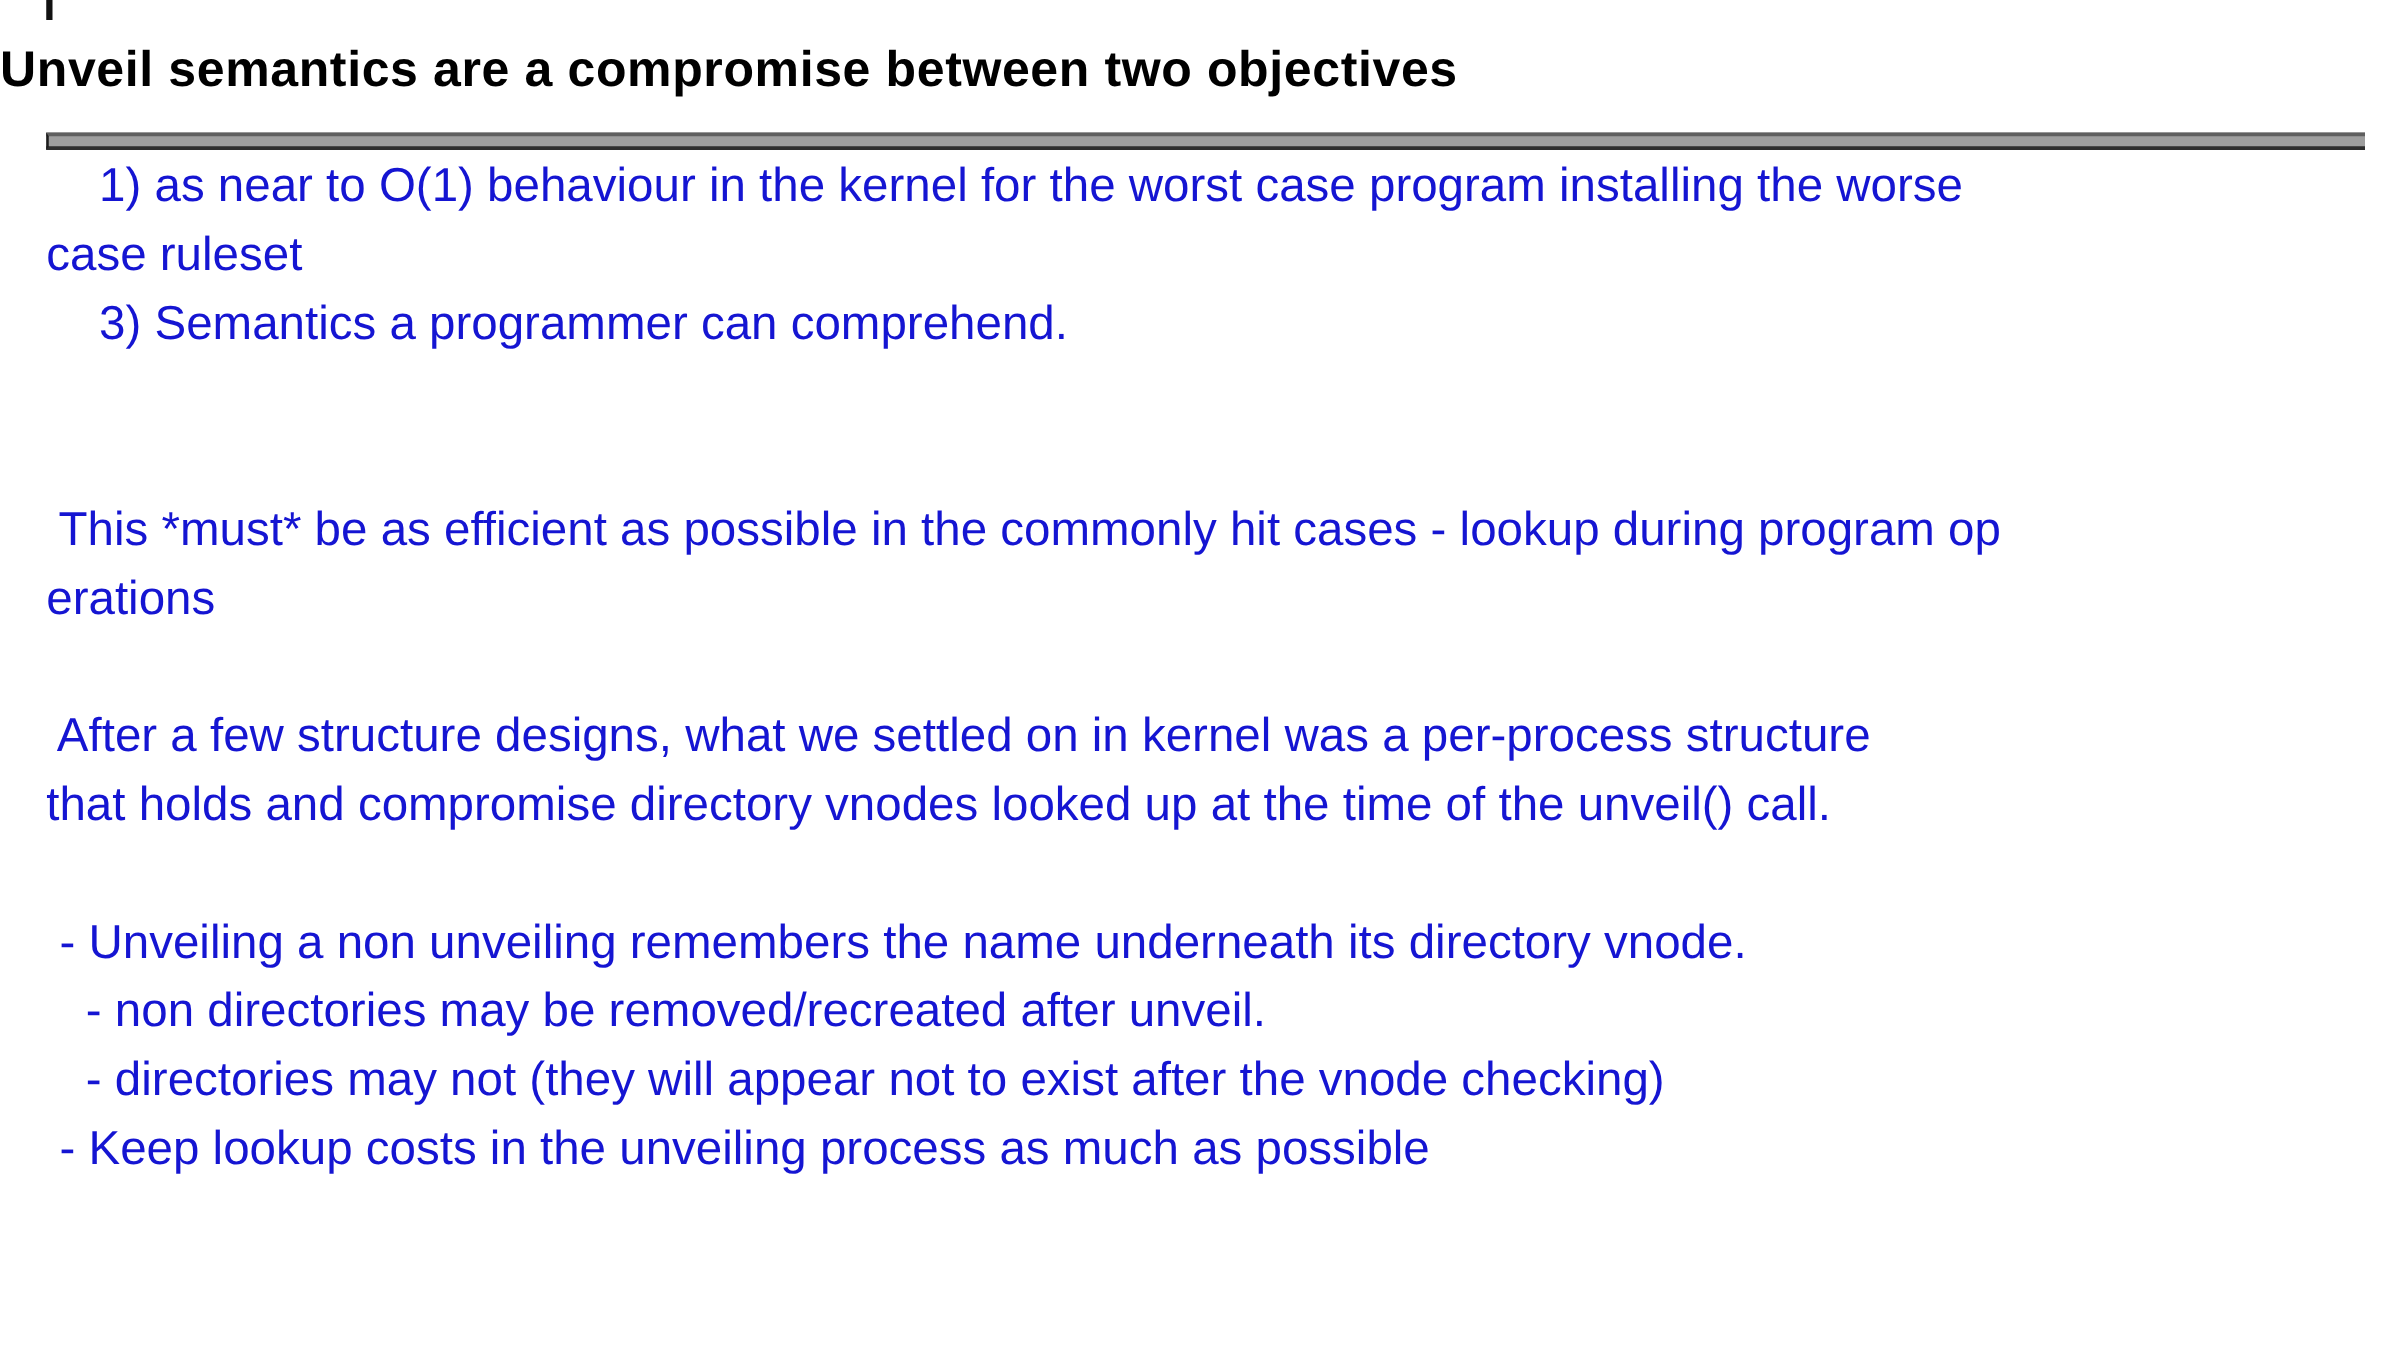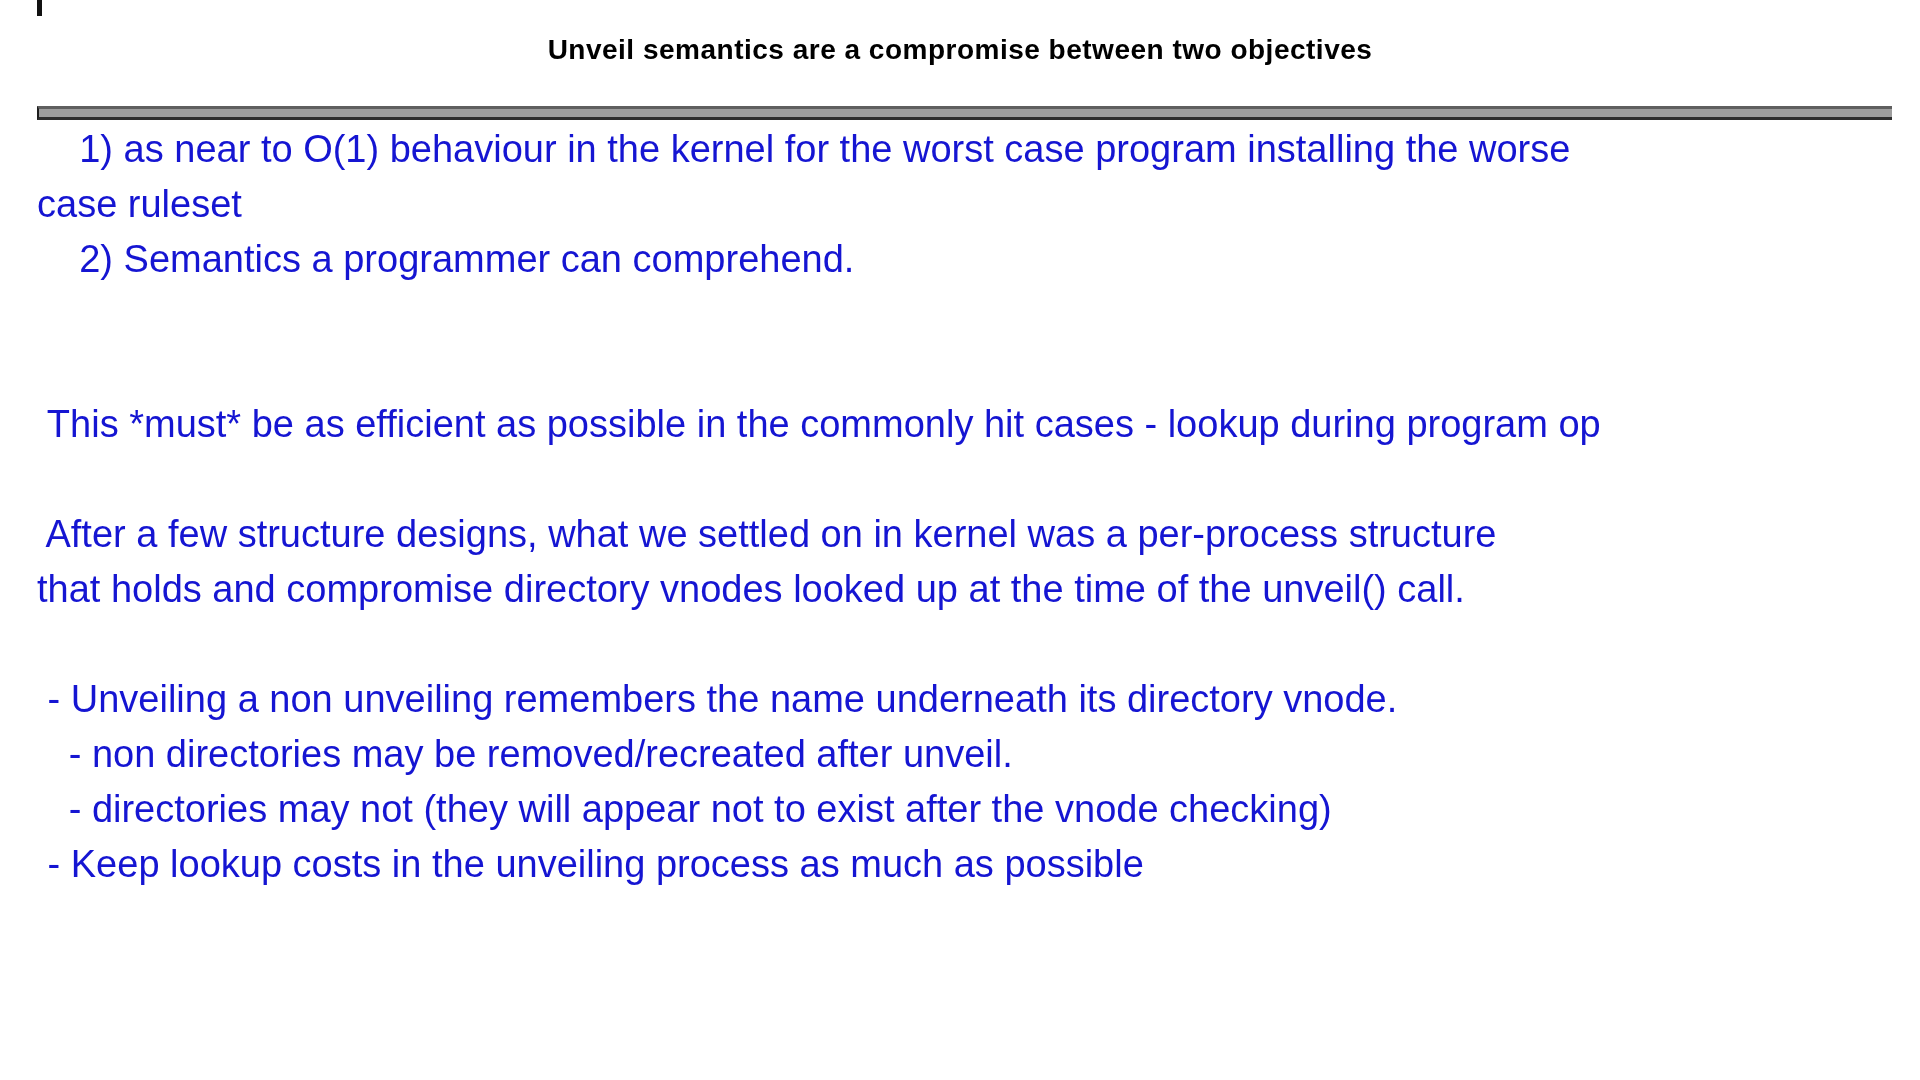--- a/index.html
+++ b/index.html
@@ -13,22 +13,22 @@
     height: 1080px;
     background: #ffffff;
     overflow: hidden;
     font-family: "Liberation Sans", sans-serif;
   }
   .title {
     position: absolute;
     top: 34px;
     left: 0;
     right: 0;
-    text-align: center;
-    font-size: 28px;
+    text-align: left;
+    font-size: 40px;
     font-weight: bold;
     letter-spacing: 0.5px;
     color: #000000;
     white-space: pre;
   }
   .divider {
     position: absolute;
     top: 106px;
     left: 37px;
     right: 28px;
@@ -63,24 +63,25 @@
 </head>
 <body>
 
 <div class="slide" style="background: rgb(255, 255, 255);">
   <div class="tick"></div>
   <div class="title" style="color: rgb(0, 0, 0);">Unveil semantics are a compromise between two objectives</div>
   <div class="divider" style="background: rgb(158, 158, 158);"></div>
   <div class="body-text" style="color: rgb(21, 21, 210);">
       <div class="line">    1) as near to O(1) behaviour in the kernel for the worst case program installing the worse</div>
       <div class="line">case ruleset</div>
-      <div class="line">    2) Semantics a programmer can comprehend.</div>
+      <div class="line">    3) Semantics a programmer can comprehend.</div>
       <div class="line"></div>
       <div class="line"></div>
       <div class="line"> This *must* be as efficient as possible in the commonly hit cases - lookup during program op</div>
+      <div class="line">erations</div>
       <div class="line"></div>
       <div class="line"> After a few structure designs, what we settled on in kernel was a per-process structure</div>
       <div class="line">that holds and compromise directory vnodes looked up at the time of the unveil() call.</div>
       <div class="line"></div>
       <div class="line"> - Unveiling a non unveiling remembers the name underneath its directory vnode.</div>
       <div class="line">   - non directories may be removed/recreated after unveil.</div>
       <div class="line">   - directories may not (they will appear not to exist after the vnode checking)</div>
       <div class="line"> - Keep lookup costs in the unveiling process as much as possible</div>
     </div>
 </div>

